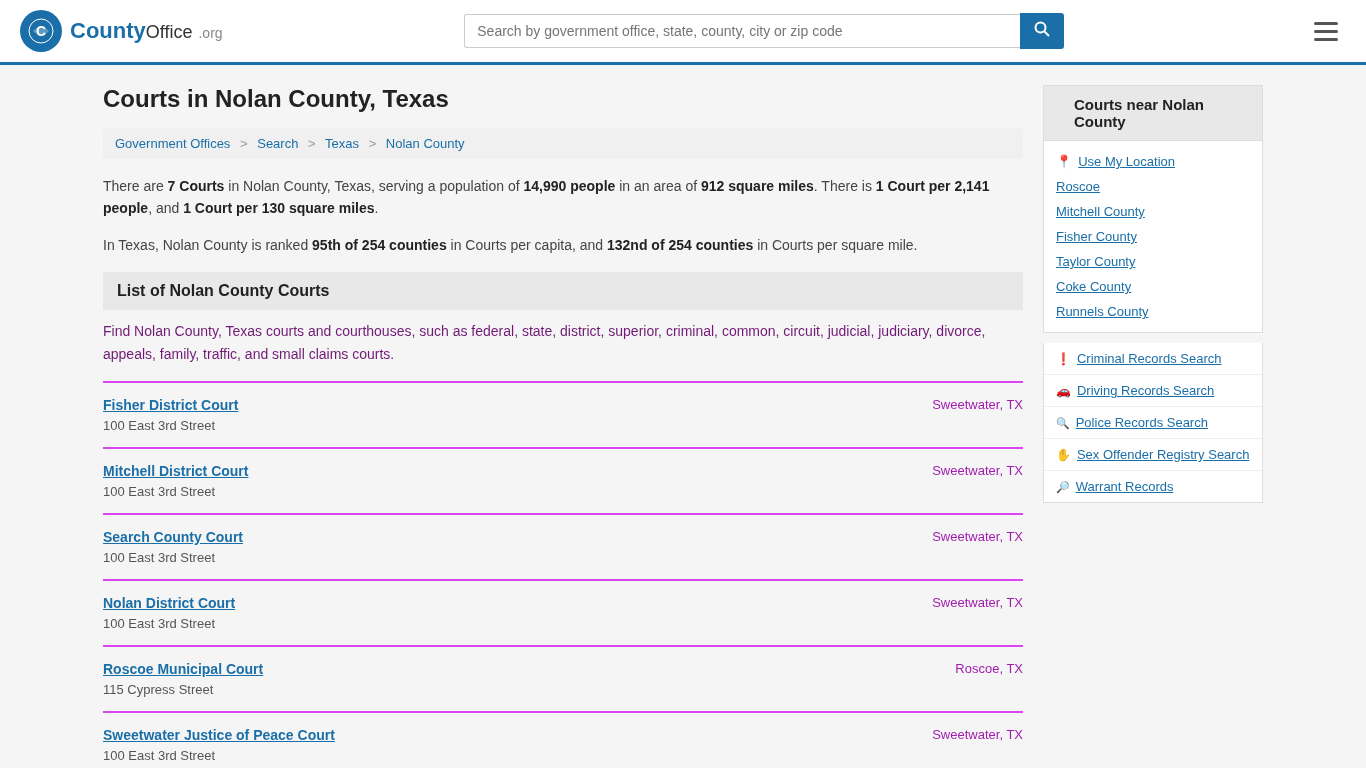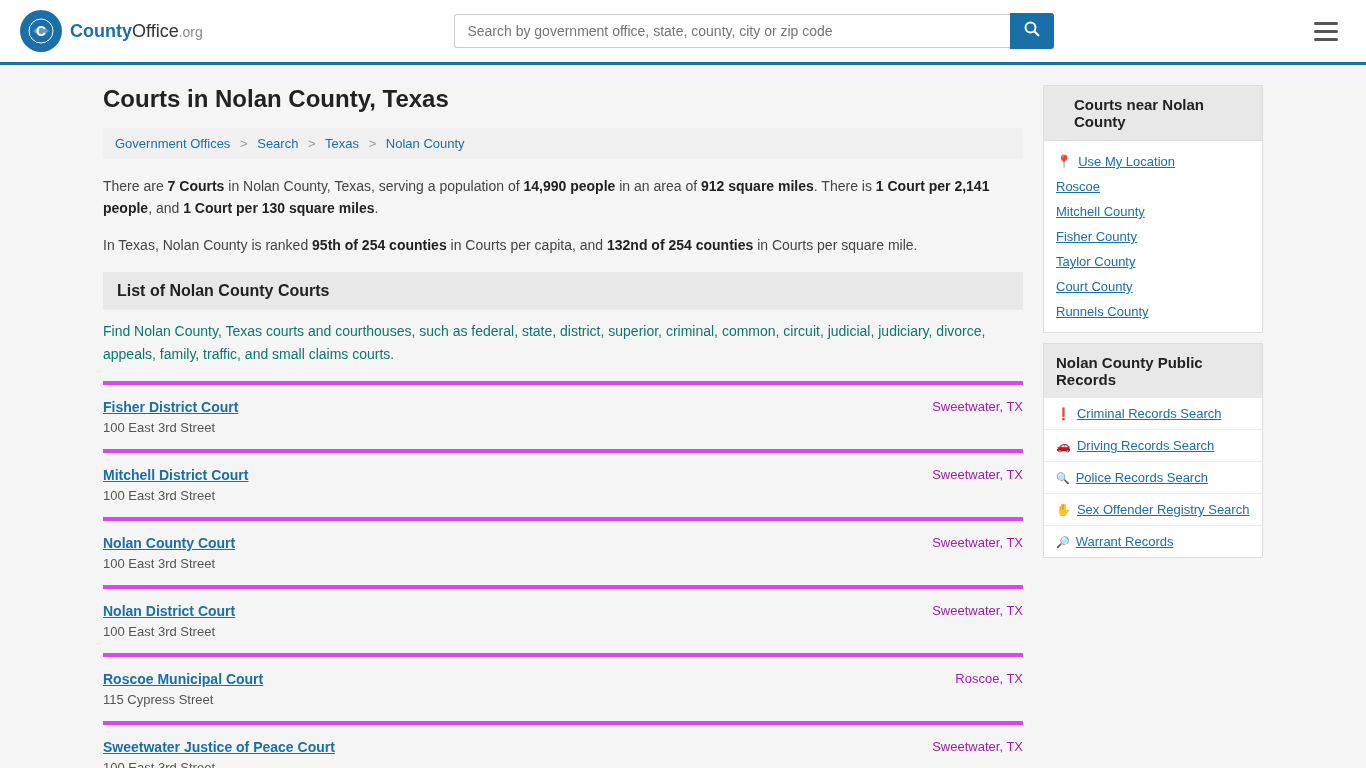--- a/index.html
+++ b/index.html
@@ -125,29 +125,29 @@
       background: #e8e8e8;
       padding: 10px 14px;
       font-size: 16px;
       font-weight: bold;
       color: #222;
       margin: 16px 0 10px 0;
     }
 
     .section-desc {
       font-size: 14px;
-      color: #0f766e;
+      color: #701a75;
       line-height: 1.6;
       margin-bottom: 16px;
     }
 
     
     .court-list { }
     .court-item {
-      border-top: 4px solid #d946ef;
+      border-top: 2px solid #d946ef;
       padding: 14px 0;
       display: flex;
       justify-content: space-between;
       align-items: flex-start;
     }
     .court-item:last-child { border-bottom: 1px solid #ddd; }
     .court-left {}
     .court-name {
       font-weight: bold;
       color: #1a6fa8;
@@ -271,21 +271,21 @@
   <div class="logo-area">
     <div class="logo-circle">
       <svg width="28" height="28" viewBox="0 0 28 28">
         <circle cx="14" cy="14" r="13" fill="#1a6fa8"></circle>
         <text x="14" y="19" text-anchor="middle" fill="white" font-size="14" font-weight="bold" font-family="Arial">C</text>
         <circle cx="14" cy="14" r="12" fill="none" stroke="white" stroke-width="1"></circle>
         <path d="M6 14 Q14 6 22 14 Q14 22 6 14" fill="white" opacity="0.3"></path>
       </svg>
     </div>
     <div>
-      <span style="font-size:18px; font-weight:bold; color:#1a6fa8;">County</span><span style="font-size:18px; color:#333;">Office</span><span style="font-size:14px; color:#888;">.org</span>
+      <span style="font-size:22px; font-weight:bold; color:#1a6fa8;">County</span><span style="font-size:18px; color:#333;">Office</span><span style="font-size:14px; color:#888;margin-left:6px;">.org</span>
     </div>
   </div>
 
   <div class="search-area">
     <input class="search-input" type="text" placeholder="Search by government office, state, county, city or zip code" style="">
     <button class="search-btn">
       <svg width="16" height="16" viewBox="0 0 16 16" fill="white">
         <circle cx="6.5" cy="6.5" r="5" stroke="white" stroke-width="2" fill="none"></circle>
         <line x1="10.5" y1="10.5" x2="15" y2="15" stroke="white" stroke-width="2"></line>
       </svg>
@@ -339,21 +339,21 @@
     </div>
         <div class="court-item">
       <div class="court-left">
         <a class="court-name" href="#">Mitchell District Court</a>
         <span class="court-address">100 East 3rd Street</span>
       </div>
       <span class="court-city">Sweetwater, TX</span>
     </div>
         <div class="court-item">
       <div class="court-left">
-        <a class="court-name" href="#">Nolan County Court</a>
+        <a class="court-name" href="#">Search County Court</a>
         <span class="court-address">100 East 3rd Street</span>
       </div>
       <span class="court-city">Sweetwater, TX</span>
     </div>
         <div class="court-item">
       <div class="court-left">
         <a class="court-name" href="#">Nolan District Court</a>
         <span class="court-address">100 East 3rd Street</span>
       </div>
       <span class="court-city">Sweetwater, TX</span>
@@ -391,30 +391,29 @@
         <li>
           <a href="#">Mitchell County</a>
         </li>
         <li>
           <a href="#">Fisher County</a>
         </li>
         <li>
           <a href="#">Taylor County</a>
         </li>
         <li>
-          <a href="#">Court County</a>
+          <a href="#">Coke County</a>
         </li>
         <li>
           <a href="#">Runnels County</a>
         </li>
       </ul>
     </div>
 
     <div class="public-records-section">
-      <div class="sidebar-title">Nolan County Public Records</div>
       <ul class="sidebar-list">
         <li>
           <span class="sidebar-icon icon-excl"></span>
           <a href="#">Criminal Records Search</a>
         </li>
         <li>
           <span class="sidebar-icon icon-car"></span>
           <a href="#">Driving Records Search</a>
         </li>
         <li>

